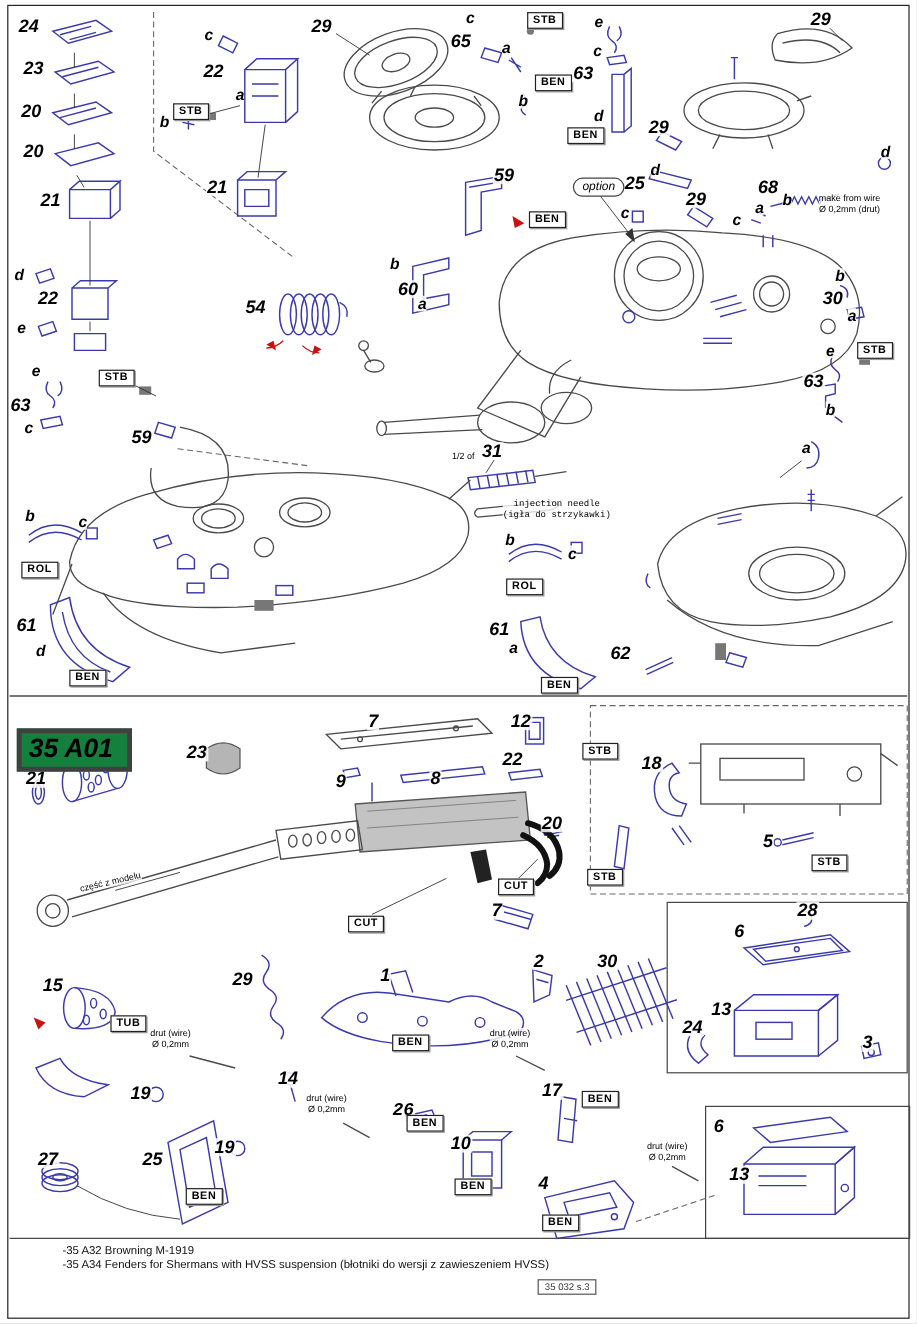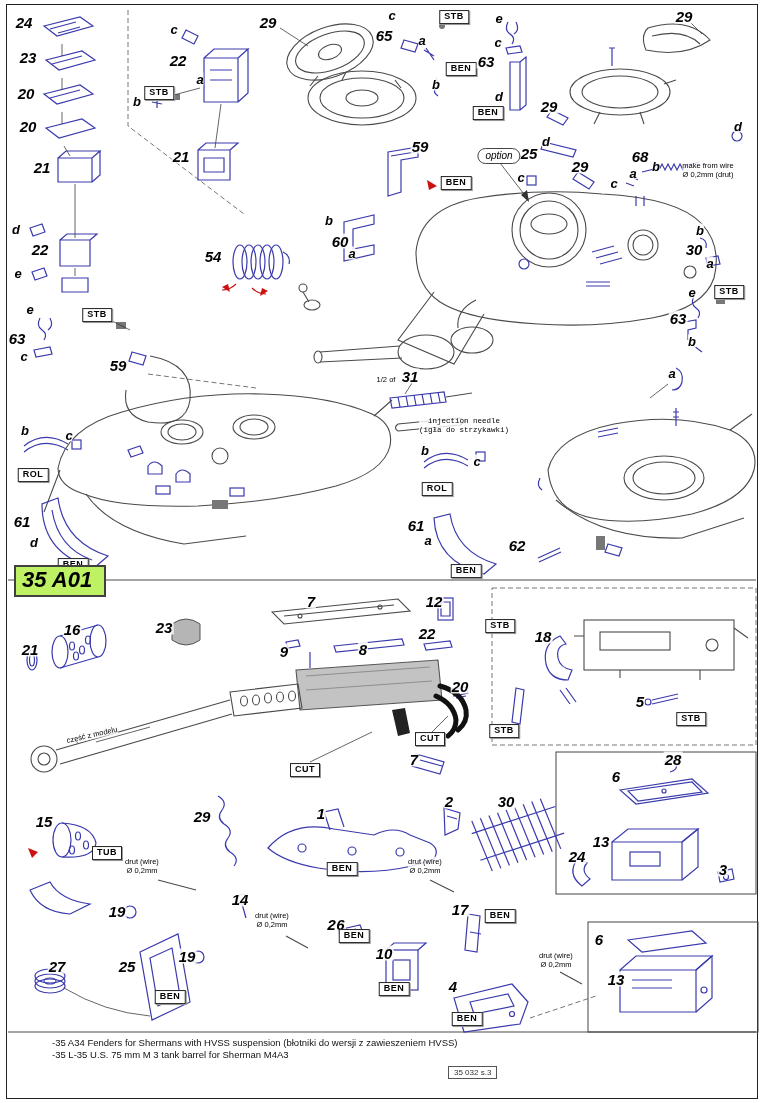--- a/index.html
+++ b/index.html
@@ -19,22 +19,22 @@
   .solidgray{fill:#777;stroke:none;}
   #callout-layer{position:absolute;left:0;top:0;width:764px;height:1103px;pointer-events:none;}
   .callout{position:absolute;transform:translate(-50%,-50%);white-space:pre-line;color:#000;}
   .num{font:italic bold 15px "Liberation Sans",sans-serif;background:rgba(255,255,255,.85);padding:0 1px;line-height:1;}
   .letter{font:italic bold 13px "Liberation Sans",sans-serif;background:rgba(255,255,255,.85);line-height:1;}
   .badge{font:bold 9px "Liberation Sans",sans-serif;border:1px solid #222;background:#fff;
          padding:1px 4px;letter-spacing:.5px;box-shadow:1px 1px 0 #999;line-height:1.1;}
   .note{font:7.5px "Liberation Sans",sans-serif;line-height:1.25;text-align:center;background:rgba(255,255,255,.8);}
   .option{font:italic 10px "Liberation Sans",sans-serif;border:1px solid #444;border-radius:10px;
           padding:1px 7px;background:#fff;line-height:1.2;}
-  .section-label{position:absolute;left:14px;top:565px;font:italic bold 22px "Liberation Sans",sans-serif;
-          border:2px solid #404040;padding:0 12px 2px 6px;background:#bef264;}
+  .section-label{position:absolute;left:14px;top:607px;font:italic bold 22px "Liberation Sans",sans-serif;
+          border:4px solid #404040;padding:0 12px 2px 6px;background:#15803d;}
   .sheet-ref{position:absolute;left:448px;top:1066px;font:8px "Liberation Sans",sans-serif;
           border:1px solid #555;padding:1px 5px;background:#fff;color:#333;}
   .footer{position:absolute;left:52px;top:1037px;font:9.5px "Liberation Sans",sans-serif;line-height:1.25;color:#111;}
 </style>
 </head>
 <body>
 
 <div class="page">
   <div class="page-border"></div>
 
@@ -524,28 +524,28 @@
       <div class="callout num" style="left: 336px; top: 926px; font-family: Liberation Mono, monospace;">26</div>
       <div class="callout badge" style="left: 354px; top: 936px;">BEN</div>
       <div class="callout num" style="left: 384px; top: 953px;">10</div>
       <div class="callout badge" style="left: 394px; top: 989px;">BEN</div>
       <div class="callout num" style="left: 460px; top: 909px;">17</div>
       <div class="callout badge" style="left: 500px; top: 916px;">BEN</div>
       <div class="callout num" style="left: 453px; top: 986px;">4</div>
       <div class="callout badge" style="left: 467px; top: 1019px;">BEN</div>
       <div class="callout num" style="left: 127px; top: 966px;">25</div>
       <div class="callout badge" style="left: 170px; top: 997px;">BEN</div>
-      <div class="callout num" style="left: 57px; top: 966px;">27</div>
+      <div class="callout num" style="left: 40px; top: 966px;">27</div>
       <div class="callout num" style="left: 599px; top: 939px;">6</div>
       <div class="callout num" style="left: 616px; top: 979px;">13</div>
       <div class="callout note" style="left: 556px; top: 960px;">drut (wire)
 Ø 0,2mm</div>
     </div>
 
   <div class="section-label">35 A01</div>
 
   <div class="footer">
+    <div>-35 A32 Browning M-1919</div>
     <div>-35 A34 Fenders for Shermans with HVSS suspension (błotniki do wersji z zawieszeniem HVSS)</div>
-    <div>-35 L-35 U.S. 75 mm M 3 tank barrel for Sherman M4A3</div>
   </div>
 
   <div class="sheet-ref">35 032 s.3</div>
 </div>
 
 </body></html>

